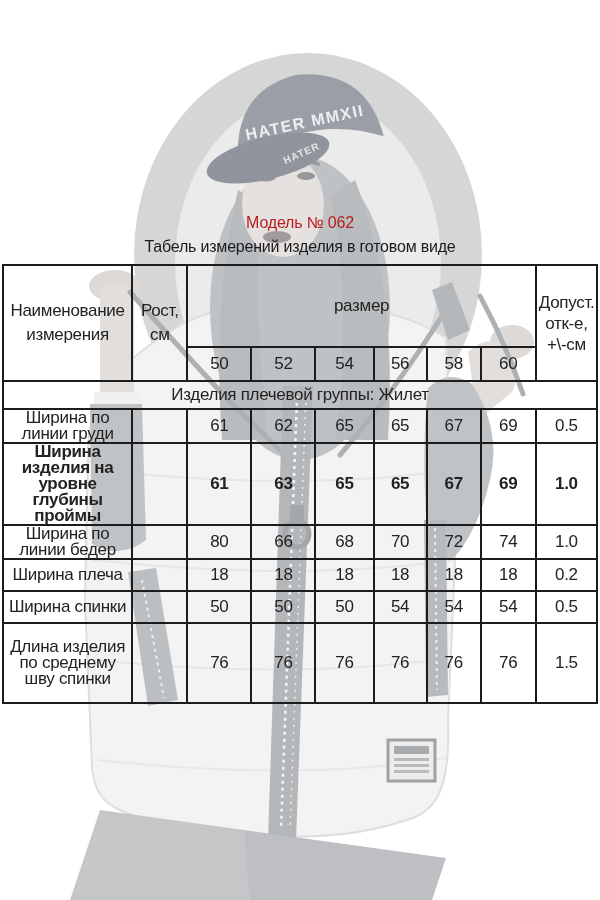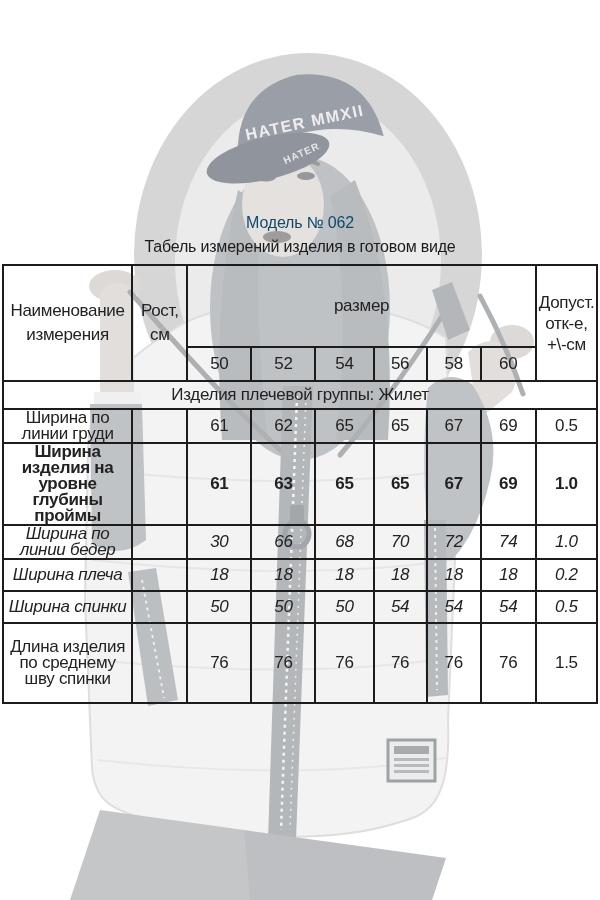--- a/index.html
+++ b/index.html
@@ -4,42 +4,42 @@
 <style>
   html,body { margin:0; padding:0; background:#ffffff; }
   .screen {
     position:relative; width:600px; height:900px; overflow:hidden;
     background:#ffffff; font-family:"Liberation Sans", sans-serif; color:#1e1e1e;
   }
   .bg-photo { position:absolute; left:0; top:0; width:600px; height:900px; }
   .content { position:absolute; left:0; top:0; width:600px; height:900px; }
 
   .titles { position:absolute; top:212px; left:0; width:600px; text-align:center; letter-spacing:-0.2px; }
-  .title-1 { font-size:16px; line-height:22px; color:#0c4a6e; }
+  .title-1 { font-size:16px; line-height:22px; color:#b91c1c; }
   .title-2 { font-size:16px; line-height:26px; color:#1b1b1b; }
 
   table.meas {
     position:absolute; top:264px; left:2px; width:596px;
     border-collapse:collapse; table-layout:fixed;
   }
   table.meas td {
     border:2px solid #1c1c1c; padding:0 2px; text-align:center; vertical-align:middle;
     font-size:17px; letter-spacing:-0.3px; color:#222; background:transparent;
     overflow:hidden;
   }
   
   td.vthin  { border-left-width:1px; border-right-width:1px;border-radius:13px; }
   td.vthinl { border-left-width:1px; }
 
   .r-h1 td { height:80px; }
   .r-h2 td { height:32px; }
   .r-sec td { height:26px; }
   .r-d1 td { height:32px; }
   .r-d2 td { height:47px;font-weight:bold; }
-  .r-d3 td, .r-d4 td, .r-d5 td { height:30px;font-style:italic; }
+  .r-d3 td, .r-d4 td, .r-d5 td { height:30px; }
   .r-d6 td { height:78px; }
 
   td.name-col { font-size:12.5px; line-height:16px; letter-spacing:-0.2px; }
   td.hcell { font-size:17px; line-height:24px;border-radius:13px; }
   td.tol-h { font-size:15px; line-height:21px; letter-spacing:-0.3px; }
   td.sec-cell { font-size:17px; }
 </style>
 </head>
 <body>
 
@@ -191,21 +191,21 @@
           <td class="vthin">63</td>
           <td class="vthin">65</td>
           <td class="vthin">65</td>
           <td class="vthinl">67</td>
           <td>69</td>
           <td>1.0</td>
         </tr>
         <tr class="r-d3">
           <td class="name-col">Ширина по линии бедер</td>
           <td></td>
-          <td class="vthin">30</td>
+          <td class="vthin">80</td>
           <td class="vthin">66</td>
           <td class="vthin">68</td>
           <td class="vthin">70</td>
           <td class="vthinl">72</td>
           <td>74</td>
           <td>1.0</td>
         </tr>
         <tr class="r-d4">
           <td class="name-col">Ширина плеча</td>
           <td></td>

